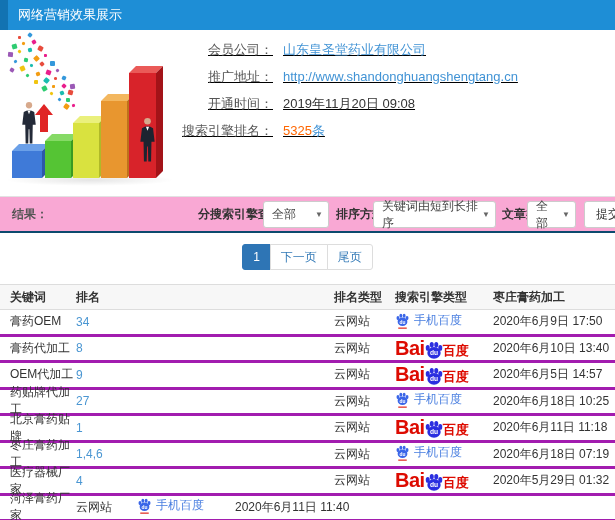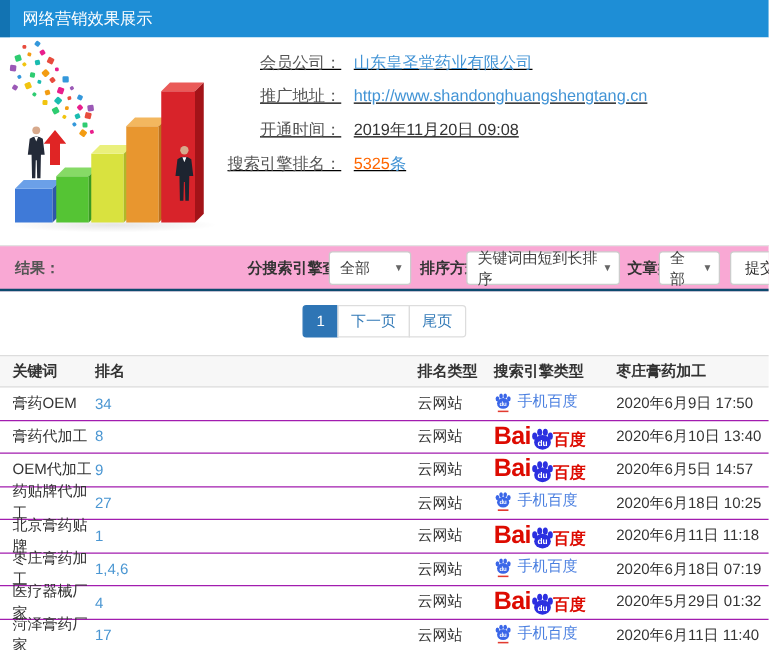--- a/index.html
+++ b/index.html
@@ -61,21 +61,21 @@
   .pg { display:inline-block; vertical-align:top; height:26px; line-height:24px; font-size:12px;
     border:1px solid #ddd; background:#fff; color:#337ab7; padding:0 10px; margin-left:-1px; cursor:pointer; }
   .pg.first { border-radius:3px 0 0 3px; margin-left:0; }
   .pg.end   { border-radius:0 3px 3px 0; }
   .pg.active { background:#2e75b5; border-color:#2e75b5; color:#fff; min-width:20px; }
 
   
   .table { position:absolute; left:0; top:284px; width:615px; }
   .thead { display:flex; height:26px; align-items:center; background:#f7f7f7;
     border-top:1px solid #ddd; border-bottom:1px solid #ddd; font-size:12px; font-weight:bold; color:#333; }
-  .trow { display:flex; height:26.5px; align-items:center; border-bottom:1px solid #a21caf;
+  .trow { display:flex; height:26.5px; align-items:center; border-bottom:3px solid #a21caf;
     font-size:12px; color:#333; }
   .c-kw  { width:76px; padding-left:10px; }
   .c-rk  { width:258px; }
   .c-rt  { width:61px; }
   .c-en  { width:98px; }
   .c-up  { flex:1; }
   .rank-link { color:#4a96d2; cursor:pointer; }
 
   .engine-cell .opt-mobile, .engine-cell .opt-baidu { display:none; }
   .engine-cell.engine-mobile .opt-mobile { display:inline-flex; align-items:center; gap:4px;
@@ -382,21 +382,20 @@
             <text x="12" y="18.5" text-anchor="middle" font-size="8" font-weight="bold" fill="#ffffff">du</text>
           </svg>
           <span class="bd-cn">百度</span>
         </span>
       </span>
       <span class="c-up">2020年5月29日 01:32</span>
     </div>
 
     <div class="trow">
       <span class="c-kw">菏泽膏药厂家</span>
-      <span class="c-rk"><span class="rank-link">17</span></span>
       <span class="c-rt">云网站</span>
       <span class="c-en engine-cell engine-mobile">
         <span class="opt-mobile">
           <svg class="paw-sm" width="15" height="17" viewBox="0 0 24 28">
             <g fill="#3a66e8">
               <ellipse cx="12" cy="16" rx="8" ry="7"></ellipse>
               <ellipse cx="4.5" cy="10" rx="2.4" ry="3.4"></ellipse>
               <ellipse cx="9.3" cy="6.2" rx="2.4" ry="3.4"></ellipse>
               <ellipse cx="14.7" cy="6.2" rx="2.4" ry="3.4"></ellipse>
               <ellipse cx="19.5" cy="10" rx="2.4" ry="3.4"></ellipse>

